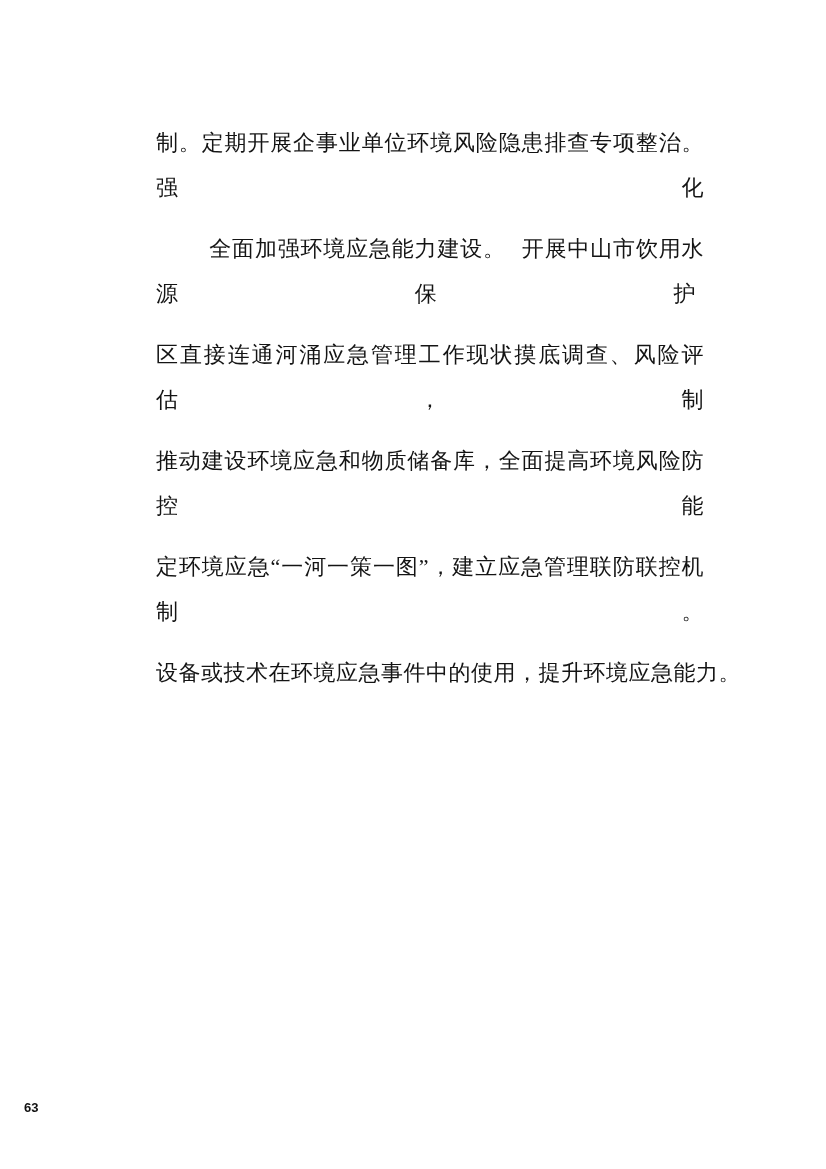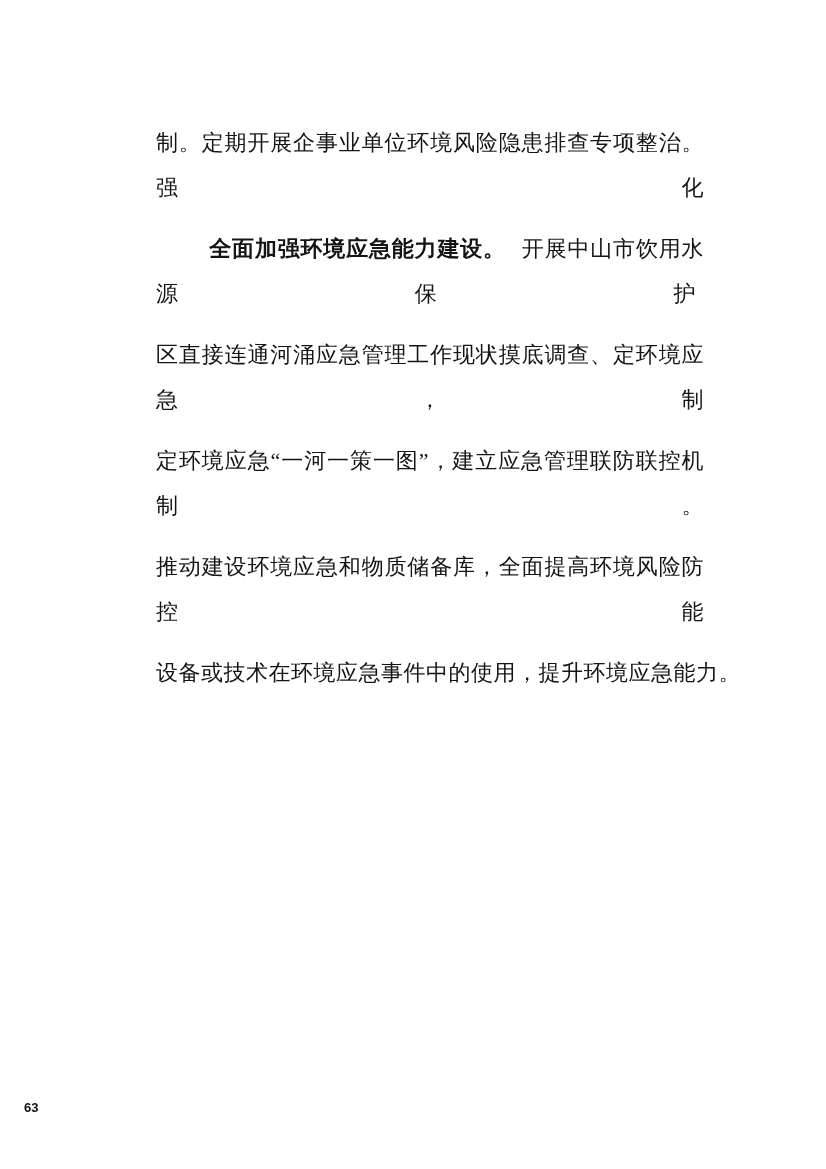--- a/index.html
+++ b/index.html
@@ -40,21 +40,21 @@
     text-align-last: justify;
     -moz-text-align-last: justify;
   }
 
   .indent {
     display: inline-block;
     width: 45px;
   }
 
   .bold {
-    font-weight: bold;
+    font-weight: normal;
     margin-top: 12px;
   }
 
   .page-number {
     position: absolute;
     left: 0;
     top: 1076px;
     width: 100%;
     text-align: left;
     font-family: "Liberation Sans", "DejaVu Sans", sans-serif;
@@ -67,22 +67,22 @@
 <body>
 
 <div class="page">
 
   <div class="text-block">
 
     <div class="line just">制。定期开展企事业单位环境风险隐患排查专项整治。强化</div>
 
     <div class="line just"><span class="indent"></span><span class="bold">全面加强环境应急能力建设。</span><span>开展中山市饮用水源保护</span></div>
 
-    <div class="line just">区直接连通河涌应急管理工作现状摸底调查、定环境应急，制</div>
+    <div class="line just">区直接连通河涌应急管理工作现状摸底调查、风险评估，制</div>
+    <div class="line just">推动建设环境应急和物质储备库，全面提高环境风险防控能</div>
     <div class="line just">定环境应急“一河一策一图”，建立应急管理联防联控机制。</div>
-    <div class="line just">推动建设环境应急和物质储备库，全面提高环境风险防控能</div>
     <div class="line">设备或技术在环境应急事件中的使用，提升环境应急能力。</div>
 
   </div>
 
   <div class="page-number">63</div>
 
 </div>
 
 </body></html>

